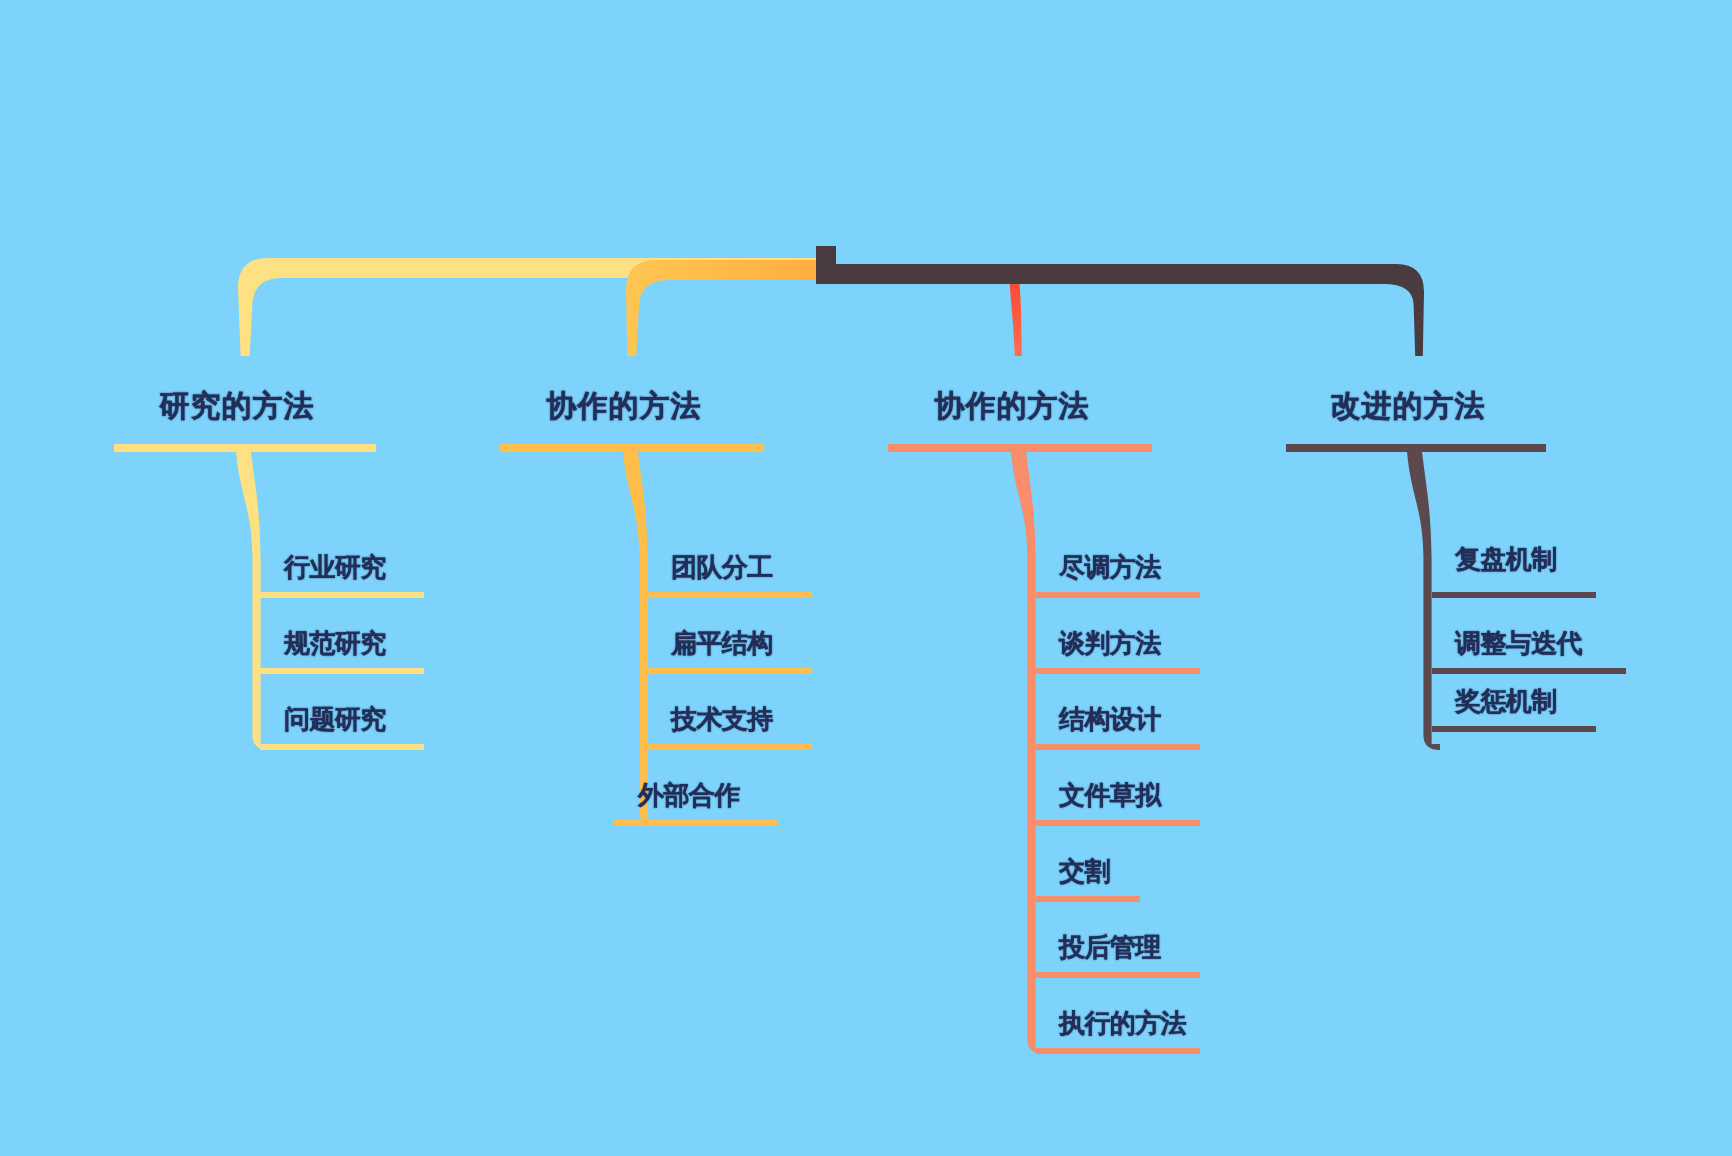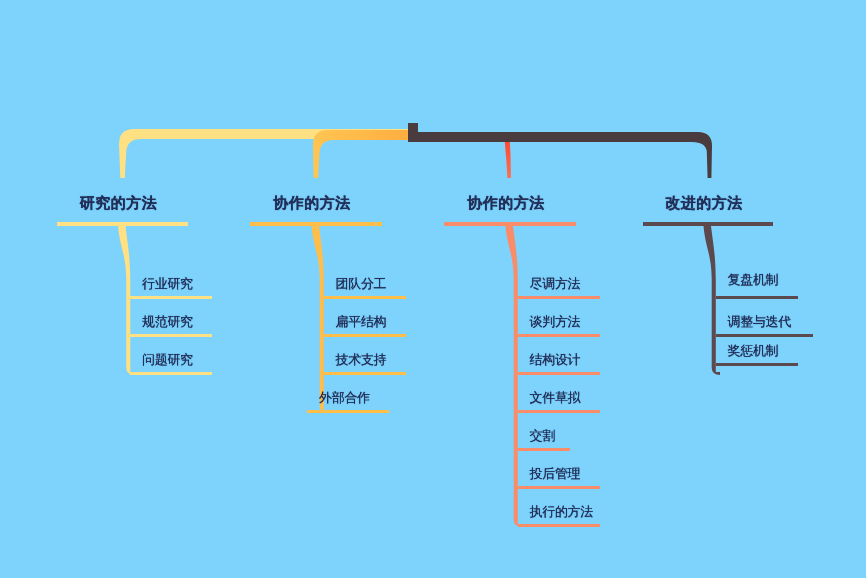--- a/index.html
+++ b/index.html
@@ -3,21 +3,21 @@
 <meta charset="utf-8">
 <style>
   html,body{margin:0;padding:0;background:#000;}
   .stage{position:relative;width:866px;height:578px;background:#7dd3fc;overflow:hidden;
          font-family:"Liberation Sans","DejaVu Sans",sans-serif;}
   svg.connectors{position:absolute;left:0;top:0;}
   .node{position:absolute;display:flex;box-sizing:border-box;align-items:flex-end;}
   .main-topic{justify-content:center;padding-bottom:9px;padding-right:8px;font-size:15px;font-weight:600;
               letter-spacing:0.5px;text-shadow:0 0 0.9px currentColor;}
   .sub-topic{justify-content:flex-start;padding-left:12px;padding-bottom:3px;
-             font-size:13px;font-weight:400;letter-spacing:-0.3px;text-shadow:0 0 0.8px currentColor;}
+             font-size:13px;font-weight:700;letter-spacing:-0.3px;text-shadow:0 0 0.8px currentColor;}
 </style>
 </head>
 <body>
 
 <div class="stage">
   <svg class="connectors" width="866" height="578">
       <defs>
         <linearGradient id="gsal" x1="0" y1="142" x2="0" y2="205" gradientUnits="userSpaceOnUse">
           <stop offset="0" stop-color="#FF4A33"></stop>
           <stop offset="1" stop-color="#F98C69"></stop>

